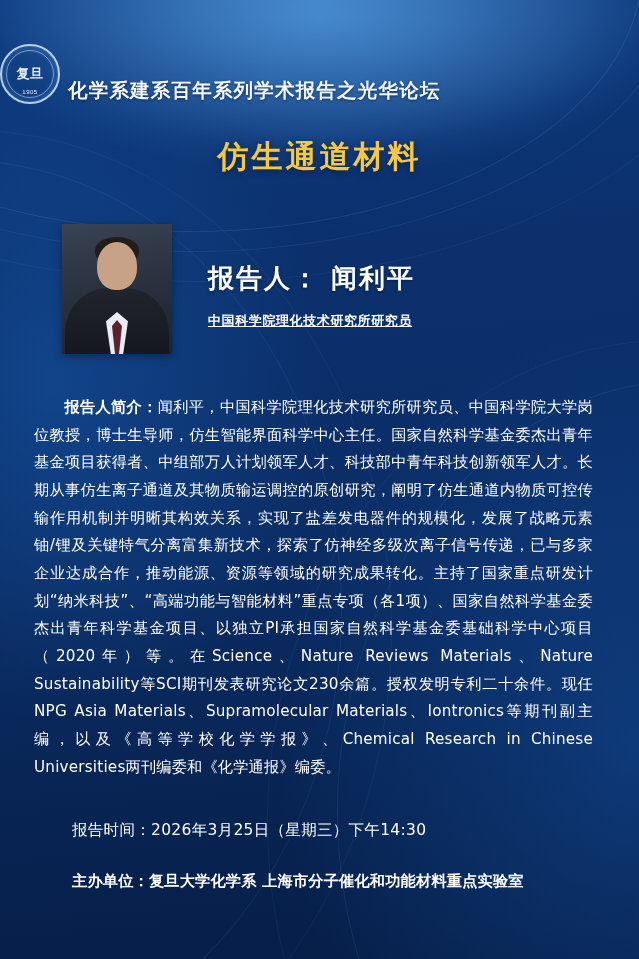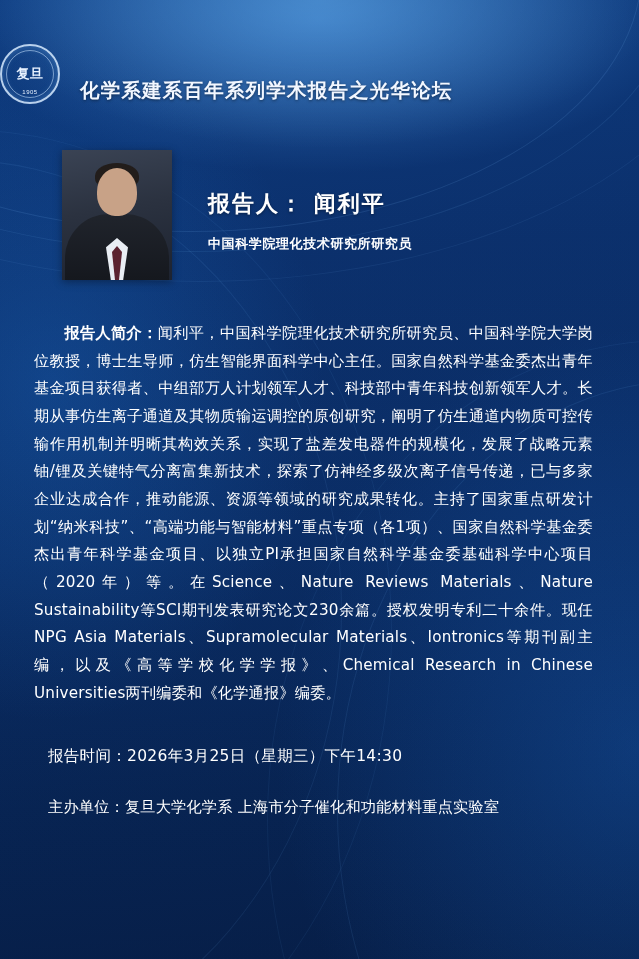--- a/index.html
+++ b/index.html
@@ -89,21 +89,21 @@
   .seal-year {
     position: absolute;
     bottom: 7px;
     left: 0;
     right: 0;
     font-size: 6px;
     letter-spacing: 0.5px;
   }
   .seal2 { margin-left: 8px; }
   .header-title {
-    margin-left: 20px;
+    margin-left: 8px;
     color: #f2f7ff;
     font-size: 19.5px;
     font-weight: bold;
     letter-spacing: 1.2px;
     font-family: "DejaVu Sans", "Liberation Sans", sans-serif;
     text-shadow: 0 1px 3px rgba(0,0,0,0.45);
   }
 
   
   .main-title {
@@ -181,68 +181,70 @@
     height: 34px;
     margin-left: -5px;
     background: #5b2330;
     clip-path: polygon(50% 0, 100% 18%, 70% 100%, 30% 100%, 0 18%);
   }
   .speaker-info {
     margin-left: 36px;
     color: #ffffff;
   }
   .speaker-line {
-    font-size: 22px;
+    font-size: 26px;
     font-weight: bold;
     letter-spacing: 2px;
     font-family: "DejaVu Sans", "Liberation Sans", sans-serif;
     text-shadow: 0 1px 3px rgba(0,0,0,0.4);
     margin-top: 12px;
   }
   .speaker-affil {
     margin-top: 16px;
     font-size: 13px;
     font-weight: bold;
     letter-spacing: 0.6px;
     color: #ffffff;
     font-family: "DejaVu Sans", "Liberation Sans", sans-serif;
+    text-decoration: underline;
   }
 
   
   .bio {
     margin: 40px 46px 0 34px;
     color: #ffffff;
     font-size: 15.2px;
     line-height: 1.82;
     text-align: justify;
     text-justify: inter-ideograph;
     font-family: "DejaVu Sans", "Liberation Sans", sans-serif;
     text-indent: 2em;
     letter-spacing: 0.2px;
   }
   .bio b { font-weight: bold; }
 
   
   .details {
-    margin: 34px 0 0 48px;
+    margin: 34px 0 0 72px;
     color: #ffffff;
     font-family: "DejaVu Sans", "Liberation Sans", sans-serif;
   }
   .detail-row {
     font-size: 15.5px;
     line-height: 1.95;
     letter-spacing: 0.3px;
   }
   .details-2 {
     margin-top: 22px;
   }
   .host-row {
     font-size: 15.2px;
     line-height: 1.95;
     letter-spacing: 0.2px;
+    font-weight: bold;
   }
 </style>
 </head>
 <body>
 
 <div class="poster">
   <div class="glow-top"></div>
   <div class="swoosh s1"></div>
   <div class="swoosh s2"></div>
   <div class="swoosh s3"></div>
@@ -252,20 +254,21 @@
   <div class="swoosh s7"></div>
 
   <div class="header">
     <div class="seal">
       <span class="seal-core">复旦</span>
       <span class="seal-year">1905</span>
     </div>
     <div class="header-title">化学系建系百年系列学术报告之光华论坛</div>
   </div>
 
+  <div class="main-title">仿生通道材料</div>
 
   <div class="speaker">
     <div class="portrait">
       <div class="body"></div>
       <div class="shirt"></div>
       <div class="tie"></div>
       <div class="hair"></div>
       <div class="head"></div>
     </div>
     <div class="speaker-info">

